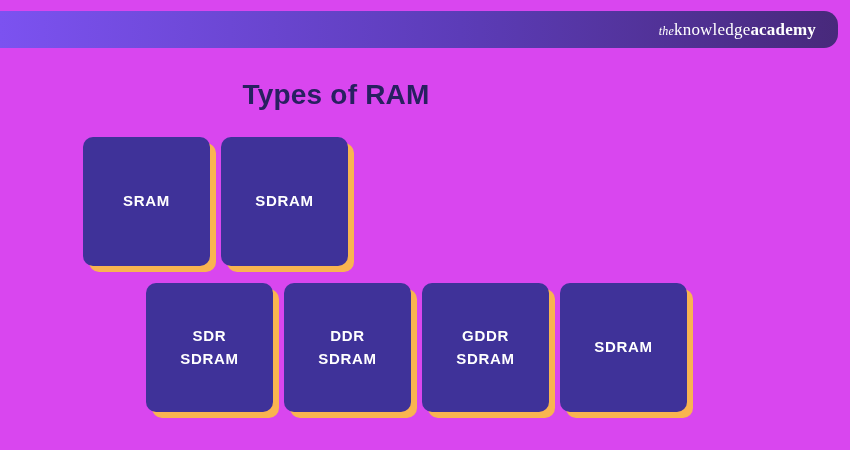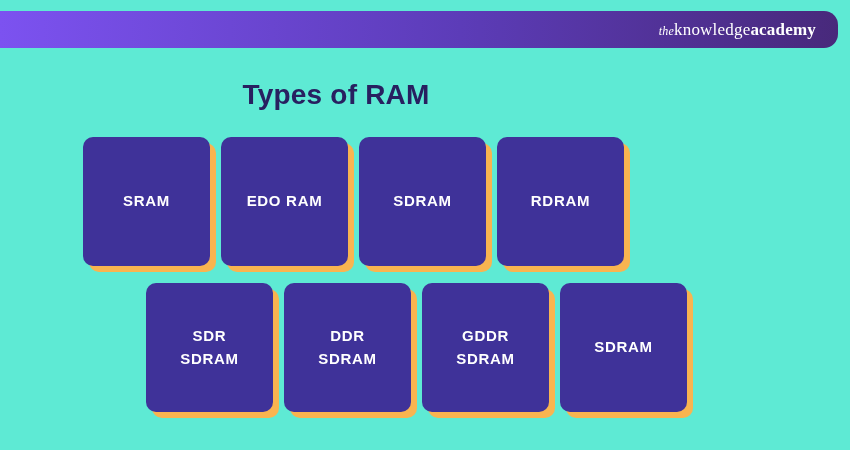--- a/index.html
+++ b/index.html
@@ -1,19 +1,19 @@
 <!DOCTYPE html>
 <html><head>
 <meta charset="utf-8">
 <style>
   html,body { margin:0; padding:0; background:#ffffff; }
   .canvas {
     position:relative;
     width:850px; height:450px;
-    background:#5eead4;
+    background:#d946ef;
     overflow:hidden;
     font-family:"Liberation Sans", sans-serif;
     text-decoration:underline;
   }
   .header-bar {
     position:absolute;
     top:11px; left:0;
     width:838px; height:37px;
     background:linear-gradient(90deg, #7c52f0 0%, #5c3cb8 55%, #48297b 100%);
     border-radius:0 14px 14px 0;
@@ -75,27 +75,21 @@
     <span class="brand-logo"><span class="the">the</span><span class="knowledge">knowledge</span><span class="academy">academy</span></span>
   </div>
 
   <div class="page-title">Types of RAM</div>
 
   <div class="card-row row-1">
     <div class="ram-card">
       <span class="label">SRAM</span>
     </div>
     <div class="ram-card">
-      <span class="label">EDO RAM</span>
-    </div>
-    <div class="ram-card">
       <span class="label">SDRAM</span>
-    </div>
-    <div class="ram-card">
-      <span class="label">RDRAM</span>
     </div>
   </div>
 
   <div class="card-row row-2">
     <div class="ram-card">
       <span class="label">SDR
 SDRAM</span>
     </div>
     <div class="ram-card">
       <span class="label">DDR

